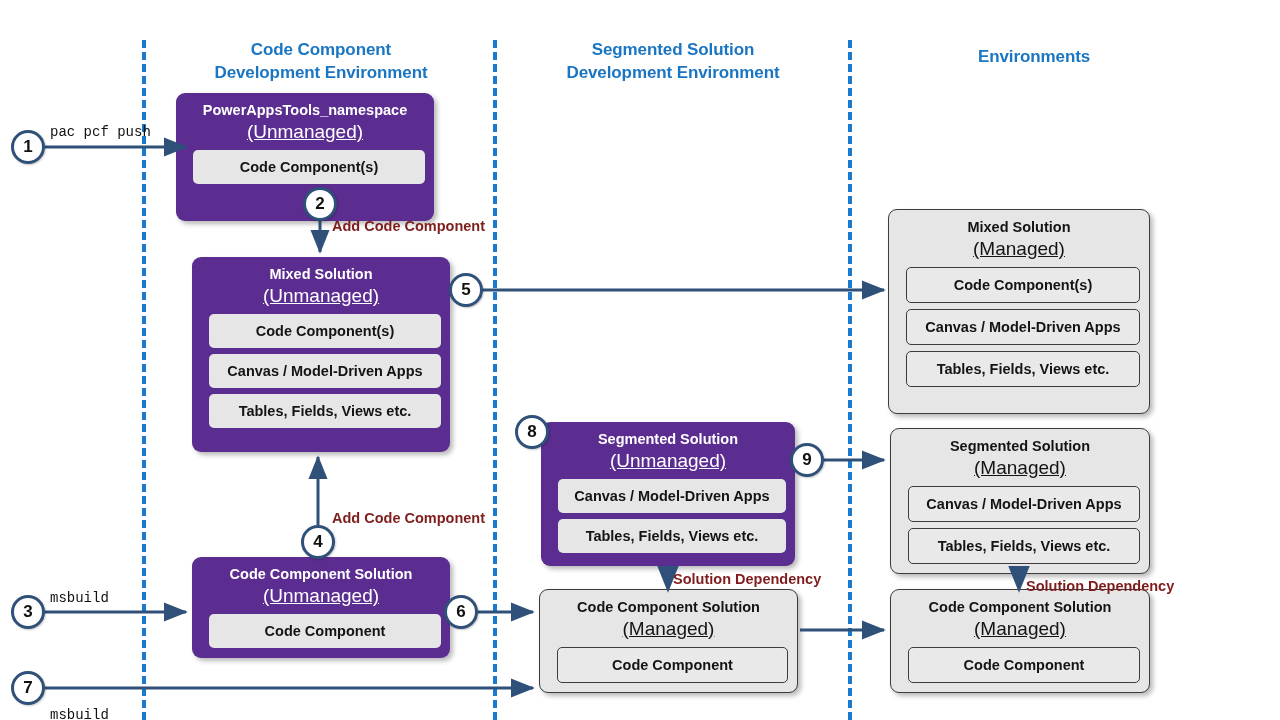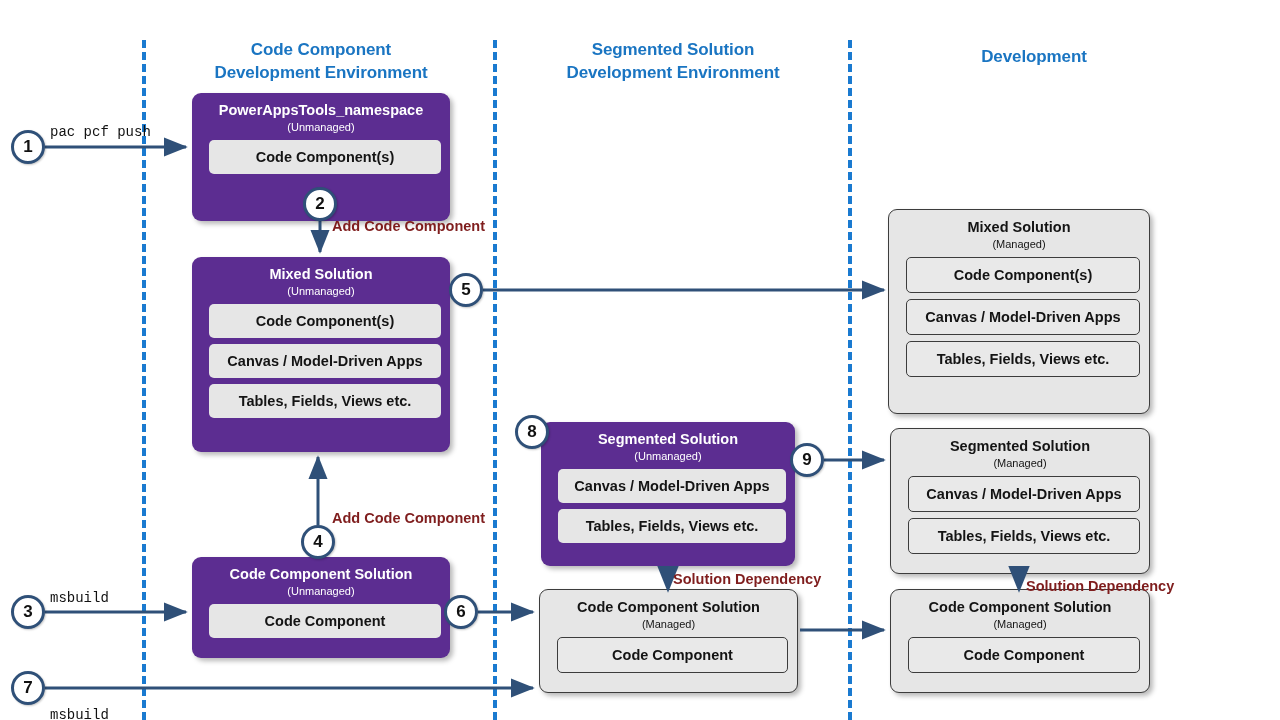--- a/index.html
+++ b/index.html
@@ -30,21 +30,21 @@
   }
   .sol.unmanaged{background:#5c2d91;}
   .sol.managed{background:#e6e6e6;border:1px solid #3c3c3c;}
 
   .sol-title{
     text-align:center;font-weight:bold;font-size:14.5px;line-height:1.28;
     padding-top:8px;
   }
   .sol.unmanaged .sol-title{color:#ffffff;}
   .sol.managed   .sol-title{color:#141414;}
-  .sol-sub{font-size:11px;font-weight:normal;display:block;}
+  .sol-sub{font-size:19px;font-weight:normal;display:block;text-decoration:underline;}
   .sol.unmanaged .sol-sub{font-weight:normal;}
 
   .sol-items{padding:6px 9px 9px 17px;display:flex;flex-direction:column;gap:6px;}
   .sol-item{
     background:#e6e6e6;border-radius:5px;text-align:center;
     font-size:14.5px;font-weight:bold;color:#141414;
     padding:9px 4px;box-sizing:border-box;
   }
   .sol.managed .sol-item{border:1px solid #3c3c3c;background:#e9e9e9;}
 
@@ -79,21 +79,21 @@
     <div>Code Component</div>
     <div>Development Environment</div>
   </div>
 
   <div class="lane-header" style="left:530px;top:38px;width:286px;">
     <div>Segmented Solution</div>
     <div>Development Environment</div>
   </div>
 
   <div class="lane-header" style="left:866px;top:45px;width:336px;">
-    <div>Development</div>
+    <div>Environments</div>
   </div>
 
   <div class="lane-divider" style="left:142px;"></div>
   <div class="lane-divider" style="left:493px;"></div>
   <div class="lane-divider" style="left:848px;"></div>
 
   <svg id="wires" viewBox="0 0 1280 720">
     <defs>
       <marker id="ah" markerWidth="9" markerHeight="9" refX="7.4" refY="3.2" orient="auto" markerUnits="strokeWidth">
         <path d="M0,0 L8,3.2 L0,6.4 z" fill="#2f5078"></path>
@@ -119,21 +119,21 @@
 
     <path d="M800,630 L884,630" stroke="#2f5078" stroke-width="3" fill="none" marker-end="url(#ah)"></path>
 
     <path d="M824,460 L884,460" stroke="#2f5078" stroke-width="3" fill="none" marker-end="url(#ah)"></path>
 
     <path d="M668,566 L668,588" stroke="#2f5078" stroke-width="3.4" fill="none" stroke-dasharray="2.5,3.6" stroke-linecap="butt" marker-end="url(#ahs)"></path>
 
     <path d="M1019,566 L1019,588" stroke="#2f5078" stroke-width="3.4" fill="none" stroke-dasharray="2.5,3.6" stroke-linecap="butt" marker-end="url(#ahs)"></path>
   </svg>
 
-  <div class="sol unmanaged" style="left:192px;top:93px;width:258px;height:128px;">
+  <div class="sol unmanaged" style="left:176px;top:93px;width:258px;height:128px;">
     <div class="sol-title">
       <span>PowerAppsTools_namespace</span>
       <span class="sol-sub">(Unmanaged)</span>
     </div>
     <div class="sol-items">
       <div class="sol-item">Code Component(s)</div>
     </div>
   </div>
 
   <div class="sol unmanaged" style="left:192px;top:257px;width:258px;height:195px;">

